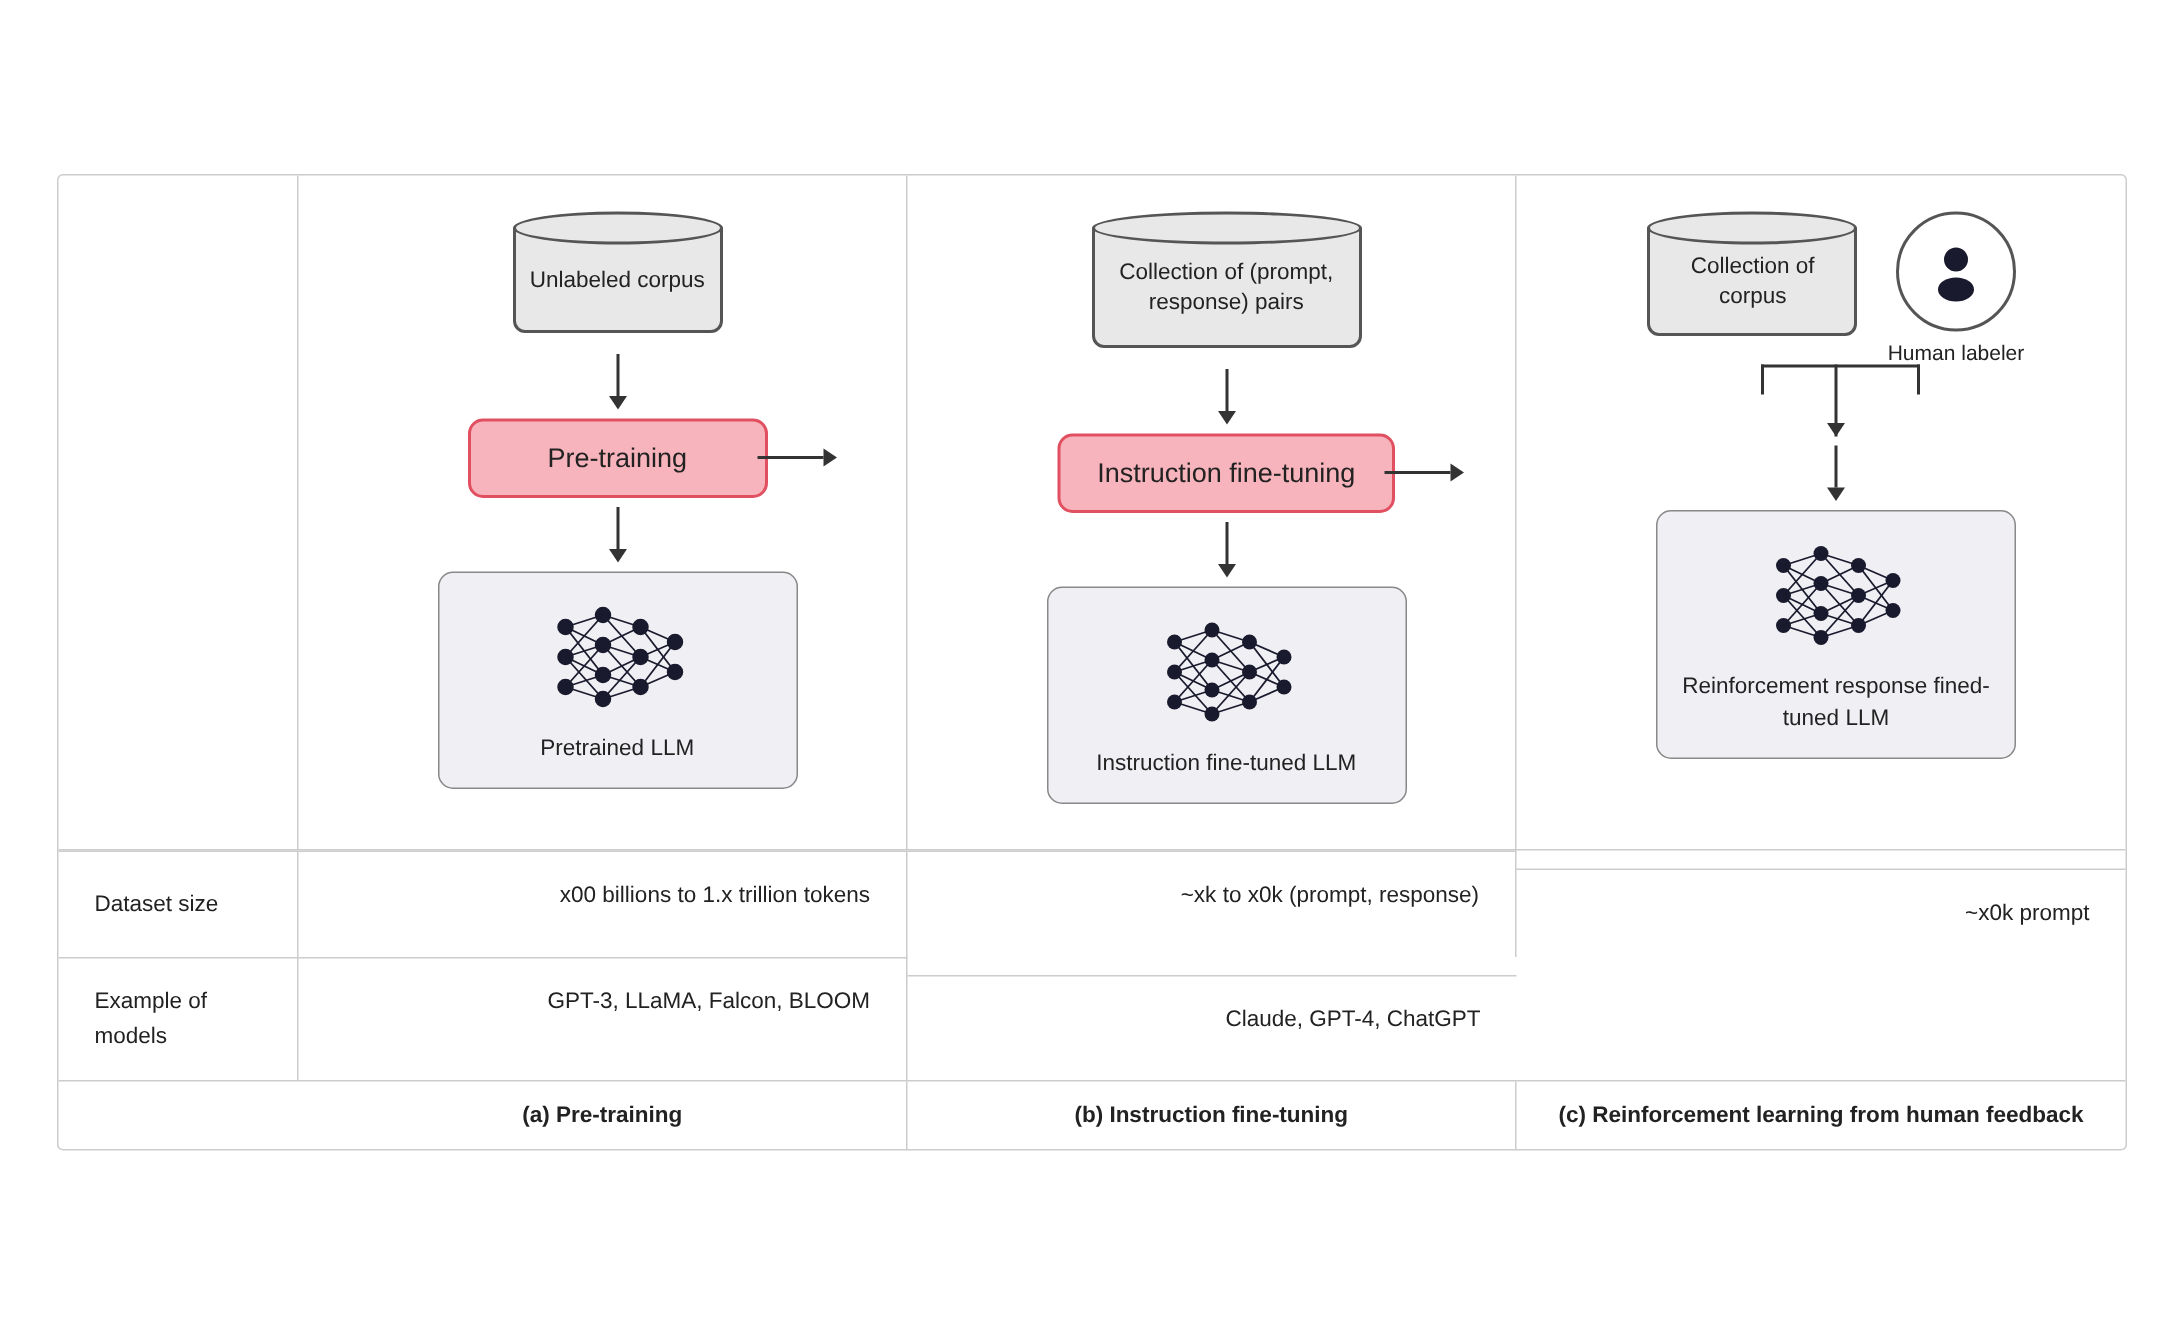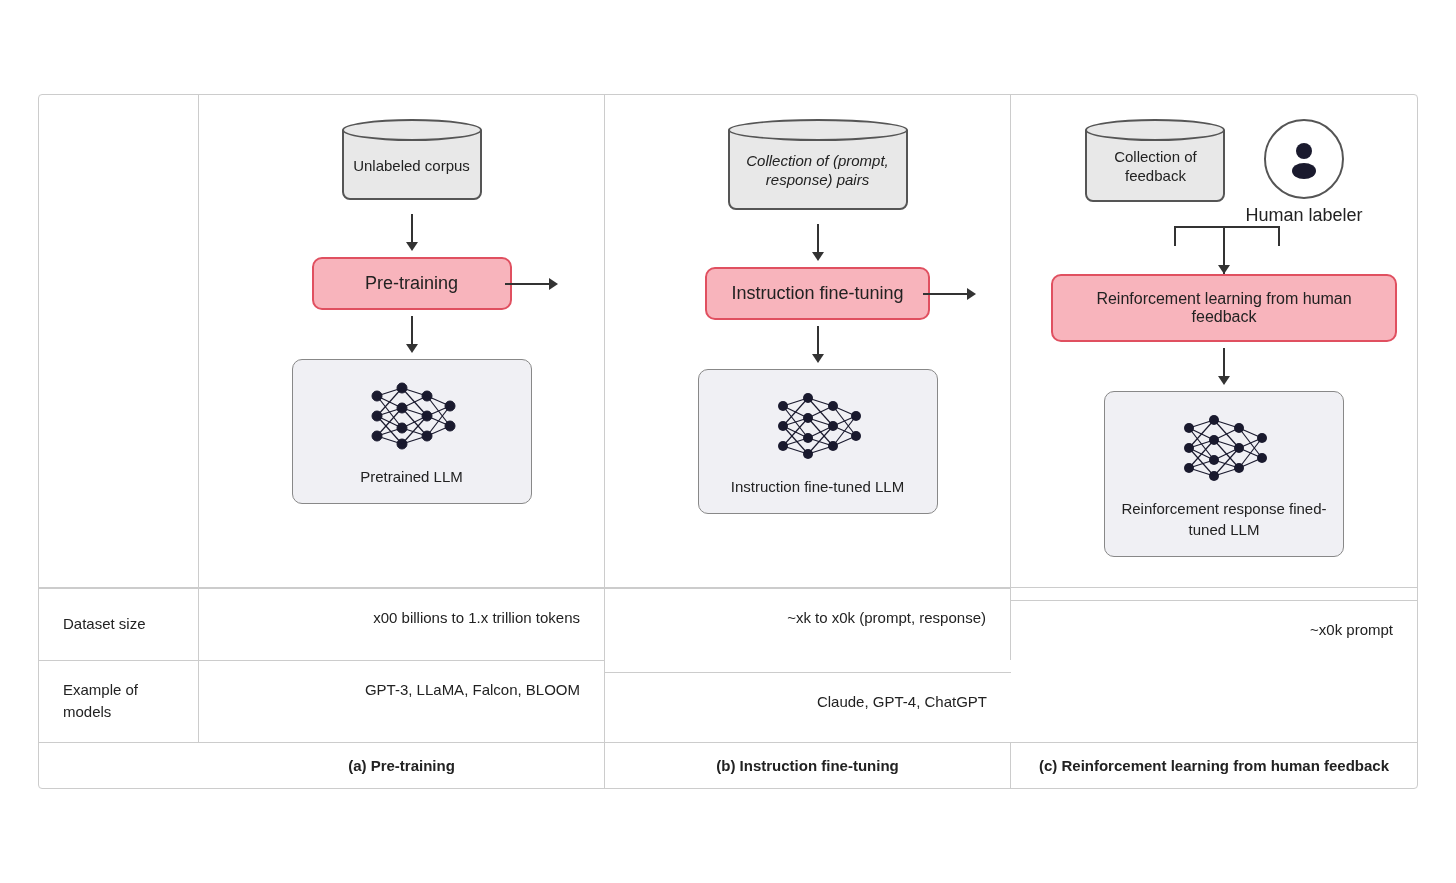--- a/index.html
+++ b/index.html
@@ -148,21 +148,21 @@
       width: 80px;
       height: 80px;
       border: 2px solid #555;
       border-radius: 50%;
       display: flex;
       align-items: center;
       justify-content: center;
       background: #fff;
     }
     .human-label {
-      font-size: 18px;
+      font-size: 14px;
       color: #222;
       text-align: left;
     }
 
     
     .bottom-rows {
       display: grid;
       grid-template-columns: 160px 1fr 1fr 1fr;
     }
 
@@ -331,21 +331,21 @@
           <line x1="65" y1="60" x2="88" y2="30" stroke="#1a1a2e" stroke-width="1.2"></line>
           <line x1="65" y1="60" x2="88" y2="50" stroke="#1a1a2e" stroke-width="1.2"></line>
         </svg>
         <span class="nn-label">Pretrained
 LLM</span>
       </div>
     </div>
 
     <div class="content-col">
 
-      <div class="cylinder" style="width:180px;font-style:italic;">
+      <div class="cylinder" style="width:180px;">
         <div class="cylinder-top" style="width:180px;"></div>
         <div class="cylinder-body" style="width:180px; height:80px;">
           <span class="cylinder-label">Collection of (prompt,
 response) pairs</span>
         </div>
       </div>
 
       <div class="arrow-down">
         <div class="arrow-line"></div>
         <div class="arrow-head"></div>
@@ -414,21 +414,21 @@
     </div>
 
     <div class="content-col">
 
       <div class="col3-inputs">
 
         <div class="cylinder" style="width:140px;">
           <div class="cylinder-top" style="width:140px;"></div>
           <div class="cylinder-body" style="width:140px; height:72px;">
             <span class="cylinder-label">Collection of
-feedback</span>
+corpus</span>
           </div>
         </div>
 
         <div class="human-labeler">
           <div class="human-icon-circle">
             <svg width="44" height="44" viewBox="0 0 44 44">
               <circle cx="22" cy="14" r="8" fill="#1a1a2e"></circle>
               <ellipse cx="22" cy="34" rx="12" ry="8" fill="#1a1a2e"></ellipse>
             </svg>
           </div>
@@ -442,24 +442,20 @@
 
         <div style="position:absolute; top:0; left:70px; width:2px; height:20px; background:#333;"></div>
 
         <div style="position:absolute; top:0; right:64px; width:2px; height:20px; background:#333;"></div>
 
         <div style="position:absolute; top:0; left:50%; transform:translateX(-50%); width:2px; height:48px; background:#333;"></div>
 
         <div style="position:absolute; bottom:0; left:50%; transform:translateX(-50%); width:0; height:0; border-left:6px solid transparent; border-right:6px solid transparent; border-top:9px solid #333;"></div>
       </div>
 
-      <div class="process-box" style="min-width:240px; font-size:16px;">
-        <span>Reinforcement learning
-from human feedback</span>
-      </div>
 
       <div class="arrow-down">
         <div class="arrow-line"></div>
         <div class="arrow-head"></div>
       </div>
 
       <div class="nn-box">
         <svg class="nn-svg" viewBox="0 0 100 80">
           <circle cx="15" cy="20" r="5" fill="#1a1a2e"></circle>
           <circle cx="15" cy="40" r="5" fill="#1a1a2e"></circle>

